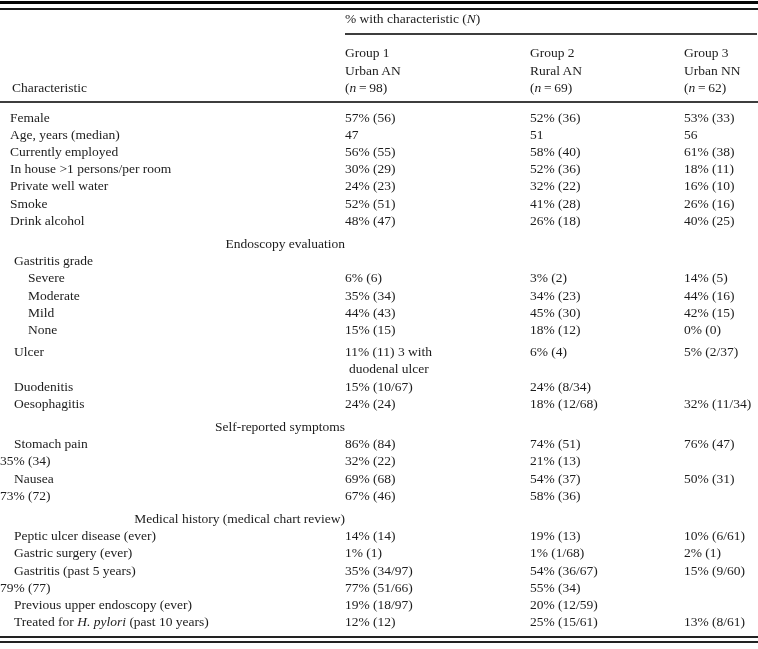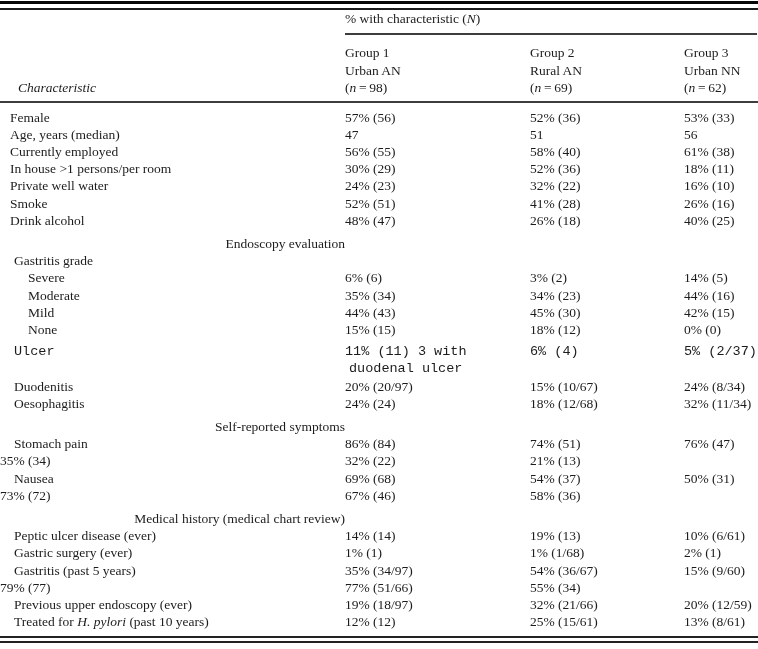--- a/index.html
+++ b/index.html
@@ -18,34 +18,34 @@
   .span-header { margin-top:1px; padding-left:345px; line-height:16px; white-space:nowrap; }
   .span-rule { margin-left:345px; width:412px; height:2px; margin-top:6px; background:#3d3d3d; }
   .ghead-row {
     display:grid;
     grid-template-columns:345px 185px 154px 1fr;
     padding-top:9px;
     line-height:17.5px;
     align-items:end;
   }
   .ghead { white-space:nowrap; }
-  .rowhead { align-self:end; padding-left:18px;font-style:italic; }
+  .rowhead { align-self:end; padding-left:12px; }
   .full-rule { height:2px; margin-top:4px; background:#3d3d3d; }
   .rows { padding-top:6px; }
   .row {
     display:grid;
     grid-template-columns:345px 185px 154px 1fr;
     line-height:17.2px;
   }
   .row .label { padding-left:10px; white-space:nowrap; }
   .row .ind1 { padding-left:14px; }
   .row .ind2 { padding-left:28px; }
   .row .val  { white-space:nowrap; }
   .sect { margin-top:6px;text-align:right; }
-  .gap5 { margin-top:5px;font-family:Liberation Mono, monospace; }
+  .gap5 { margin-top:5px; }
   .wrap2 { display:block; }
   .wrap2 .l2 { display:block; padding-left:4px; }
   .bottom-rules { margin-top:6px; }
   .rule-c { height:2px; background:#222222; }
   .rule-d { height:2px; background:#222222; margin-top:3px; }
   i { font-style:italic; }
 </style>
 </head>
 <body>
 
@@ -165,21 +165,20 @@
       <div class="label ind1">Ulcer</div>
       <div class="val wrap2">
         <span class="l1">11% (11) 3 with</span>
         <span class="l2">duodenal ulcer</span>
       </div>
       <div class="val">6% (4)</div>
       <div class="val">5% (2/37)</div>
     </div>
     <div class="row">
       <div class="label ind1">Duodenitis</div>
-      <div class="val">20% (20/97)</div>
       <div class="val">15% (10/67)</div>
       <div class="val">24% (8/34)</div>
     </div>
     <div class="row">
       <div class="label ind1">Oesophagitis</div>
       <div class="val">24% (24)</div>
       <div class="val">18% (12/68)</div>
       <div class="val">32% (11/34)</div>
     </div>
 
@@ -237,21 +236,20 @@
       <div class="val">15% (9/60)</div>
     </div>
     <div class="row">
       <div class="val">79% (77)</div>
       <div class="val">77% (51/66)</div>
       <div class="val">55% (34)</div>
     </div>
     <div class="row">
       <div class="label ind1">Previous upper endoscopy (ever)</div>
       <div class="val">19% (18/97)</div>
-      <div class="val">32% (21/66)</div>
       <div class="val">20% (12/59)</div>
     </div>
     <div class="row">
       <div class="label ind1"><span>Treated for </span><i>H. pylori</i><span> (past 10 years)</span></div>
       <div class="val">12% (12)</div>
       <div class="val">25% (15/61)</div>
       <div class="val">13% (8/61)</div>
     </div>
 
   </div>

